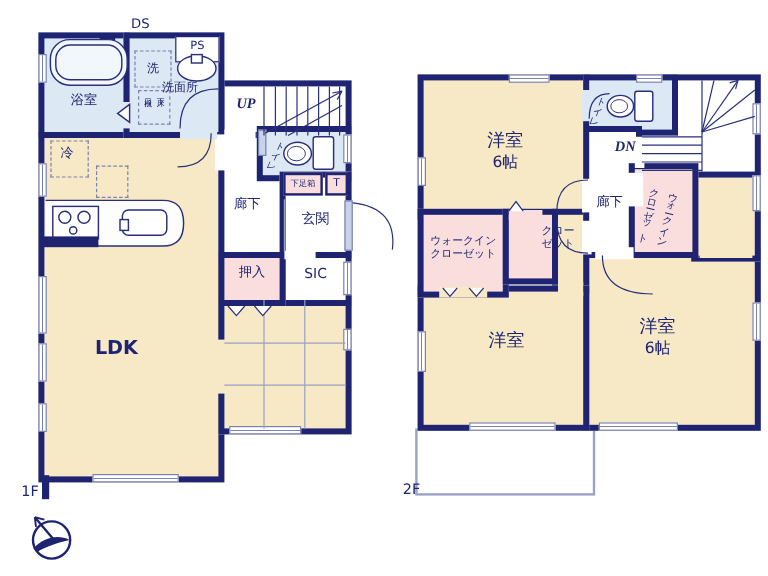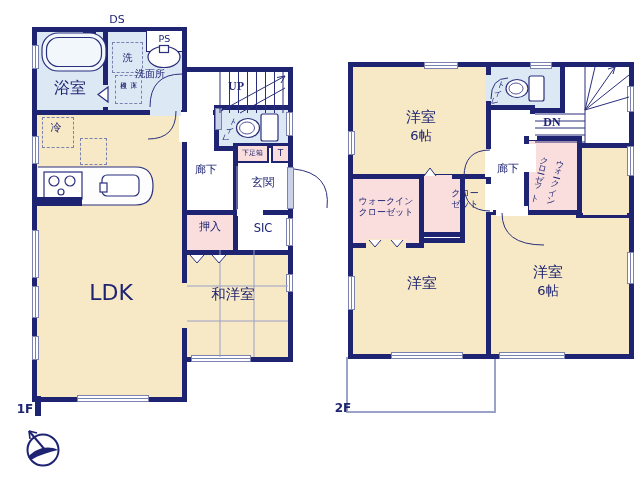--- a/index.html
+++ b/index.html
@@ -22,22 +22,22 @@
   .win{position:absolute;background:#ffffff;border:1px solid #7b82b0;box-sizing:border-box;}
   .win-h{background-image:linear-gradient(to bottom,transparent 42%,#7b82b0 42%,#7b82b0 58%,transparent 58%);}
   .win-v{background-image:linear-gradient(to right,transparent 42%,#7b82b0 42%,#7b82b0 58%,transparent 58%);}
   .door-leaf{position:absolute;background:#c9d2e8;border:1px solid #7b82b0;box-sizing:border-box;}
   .navybox{position:absolute;background:#1e2472;}
   .box-dashed{position:absolute;border:1px dashed #7b82b0;box-sizing:border-box;}
   .thinbox{position:absolute;border:1.5px solid #1e2472;box-sizing:border-box;background:#ffffff;}
   .minibox{position:absolute;border:2.5px solid #1e2472;box-sizing:border-box;background:#f9dedd;
     display:flex;align-items:center;justify-content:center;}
   .lbl{position:absolute;color:#1e2472;text-align:center;line-height:1.2;white-space:nowrap;}
-  .b{font-weight:bold;}
-  .serif-i{font-family:"Liberation Serif","DejaVu Serif",serif;font-weight:bold;margin-left:31px;}
+  .b{font-weight:normal;}
+  .serif-i{font-family:"Liberation Serif","DejaVu Serif",serif;font-style:italic;font-weight:bold;}
   .vtext{writing-mode:vertical-rl;text-orientation:upright;letter-spacing:0px;}
   .vcols span{display:block;}
   svg{position:absolute;left:0;top:0;}
   .watermark{position:absolute;color:#d8d8d8;font-size:19px;letter-spacing:2px;white-space:nowrap;}
   .note{position:absolute;font-size:10.5px;color:#1e2472;white-space:nowrap;}
 </style>
 </head>
 <body>
 
 <div class="stage">
@@ -231,31 +231,30 @@
       <g stroke-width="1" fill="#ffffff">
         <path d="M424,176 L430,168 L436,176"></path>
         <path d="M369,240 L375,247 L381,240"></path>
         <path d="M391,240 L397,247 L403,240"></path>
       </g>
     </g>
   </svg>
 
   <div class="lbl" style="left:103px;top:13px;width:28px;font-size:11px;">DS</div>
   <div class="lbl" style="left:146px;top:33px;width:37px;font-size:9.5px;">PS</div>
-  <div class="lbl" style="left:40px;top:78px;width:60px;font-size:16px;font-family:Liberation Serif, serif;">浴室</div>
+  <div class="lbl" style="left:40px;top:78px;width:60px;font-size:11px;font-family:Liberation Serif, serif;">浴室</div>
   <div class="lbl" style="left:118px;top:68px;width:64px;font-size:10px;">洗面所</div>
   <div class="lbl" style="left:46px;top:121px;width:20px;font-size:11px;">冷</div>
   <div class="lbl serif-i" style="left:192px;top:79px;width:26px;font-size:12px;">UP</div>
   <div class="lbl vtext" style="left:226px;top:106px;font-size:8px;height:40px;transform:rotate(24deg);">トイレ</div>
   <div class="lbl" style="left:184px;top:163px;width:44px;font-size:11px;">廊下</div>
   <div class="lbl" style="left:238px;top:176px;width:50px;font-size:11.5px;">玄関</div>
   <div class="lbl" style="left:186px;top:220px;width:48px;font-size:11px;">押入</div>
   <div class="lbl" style="left:238px;top:222px;width:50px;font-size:11.5px;">SIC</div>
-  <div class="lbl" style="left:66px;top:280px;width:90px;font-size:22px;">LDK</div>
-  <div class="lbl" style="left:193px;top:286px;width:80px;font-size:14.5px;">和洋室</div>
+  <div class="lbl" style="left:52px;top:280px;width:90px;font-size:16px;font-weight:bold;">LDK</div>
   <div class="lbl b" style="left:12px;top:402px;width:26px;font-size:12px;">1F</div>
 
   <div class="lbl" style="left:381px;top:108px;width:80px;font-size:15px;">洋室</div>
   <div class="lbl" style="left:381px;top:128px;width:80px;font-size:13px;">6帖</div>
   <div class="lbl vtext" style="left:494px;top:67px;font-size:8px;height:44px;transform:rotate(20deg);">トイレ</div>
   <div class="lbl serif-i" style="left:508px;top:115px;width:26px;font-size:12px;">DN</div>
   <div class="lbl" style="left:488px;top:162px;width:40px;font-size:11px;">廊下</div>
   <div class="lbl vtext vcols" style="left:533px;top:142px;height:68px;font-size:8.5px;line-height:1.9;transform:rotate(14deg);">
     <span>ウォークイン</span>
     <span>クローゼット</span>

